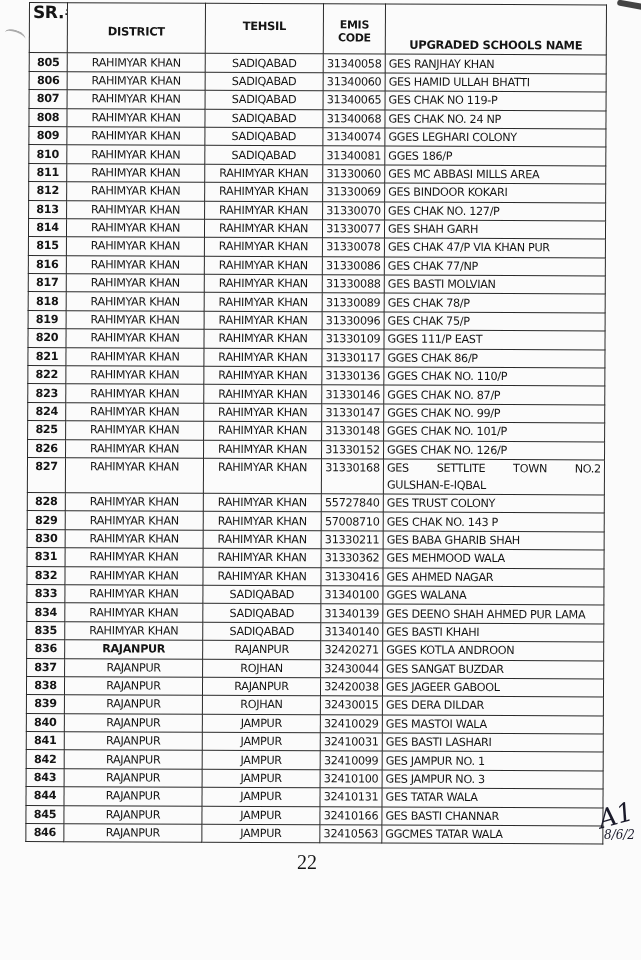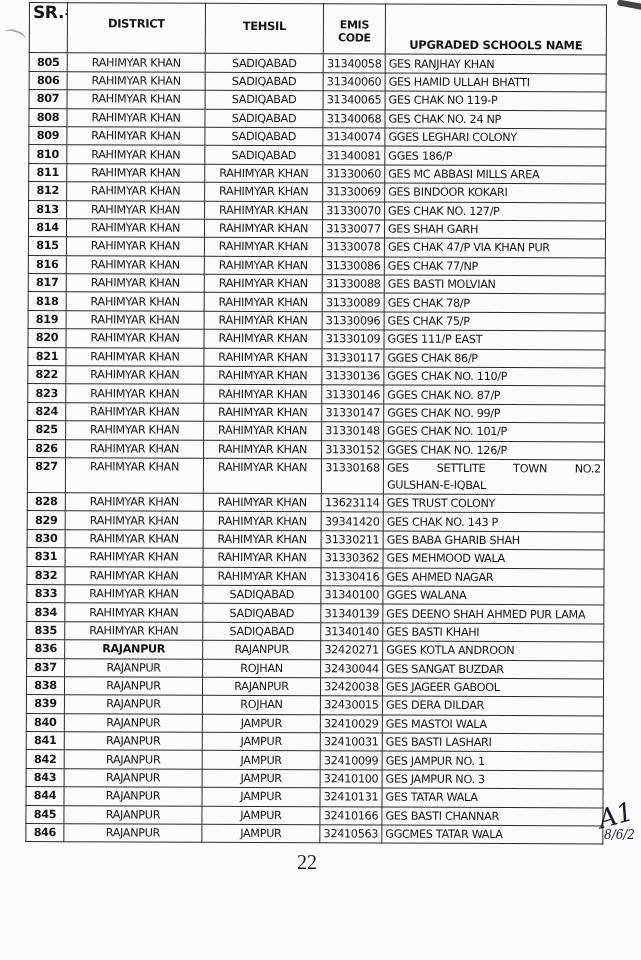--- a/index.html
+++ b/index.html
@@ -18,21 +18,21 @@
   table.doc col.c-teh { width: 118px; }
   table.doc col.c-emis { width: 62px; }
   table.doc col.c-name { width: 221px; }
   table.doc th, table.doc td {
     border: 1px solid #2a2a2a; padding: 0 3px; height: 17.4px; line-height: 17px;
     font-size: 11.2px; white-space: nowrap; overflow: hidden; letter-spacing: -0.3px;
   }
   table.doc th { font-weight: bold; font-size: 11.5px; vertical-align: top; padding-top: 1px; }
   table.doc thead tr { height: 30px; }
   table.doc th.h-sr { text-align: center; font-size: 17px; }
-  table.doc th.h-dist { text-align: center; padding-top: 12px; }
+  table.doc th.h-dist { text-align: center; padding-top: 20px; }
   table.doc th.h-teh { text-align: center; padding-top: 14px; border-radius: 19px; }
   table.doc th.h-emis { text-align: center; line-height: 13px; padding-top: 14px; font-size: 11px; margin-left: 34px; }
   table.doc th.h-name { text-align: center; padding-top: 32px; }
   td.sr { font-weight: bold; text-align: center; font-size: 12px; }
   td.dist, td.teh { text-align: center; }
   td.dist.bold { font-weight: bold; }
   td.emis { text-align: center; }
   td.name { text-align: left; }
   td.name.wrap { white-space: normal; line-height: 17px; height: 34px; }
   td.name.wrap .just { display: flex; justify-content: space-between; gap: 22px; }
@@ -238,28 +238,28 @@
               <span>TOWN</span>
               <span>NO.2</span>
             </div>
             <div>GULSHAN-E-IQBAL</div>
           </td>
         </tr>
         <tr>
           <td class="sr">828</td>
           <td class="dist">RAHIMYAR KHAN</td>
           <td class="teh">RAHIMYAR KHAN</td>
-          <td class="emis">13623114</td>
+          <td class="emis">55727840</td>
           <td class="name">GES TRUST COLONY</td>
         </tr>
         <tr>
           <td class="sr">829</td>
           <td class="dist">RAHIMYAR KHAN</td>
           <td class="teh">RAHIMYAR KHAN</td>
-          <td class="emis">39341420</td>
+          <td class="emis">57008710</td>
           <td class="name">GES CHAK NO. 143 P</td>
         </tr>
         <tr>
           <td class="sr">830</td>
           <td class="dist">RAHIMYAR KHAN</td>
           <td class="teh">RAHIMYAR KHAN</td>
           <td class="emis">31330211</td>
           <td class="name">GES BABA GHARIB SHAH</td>
         </tr>
         <tr>

